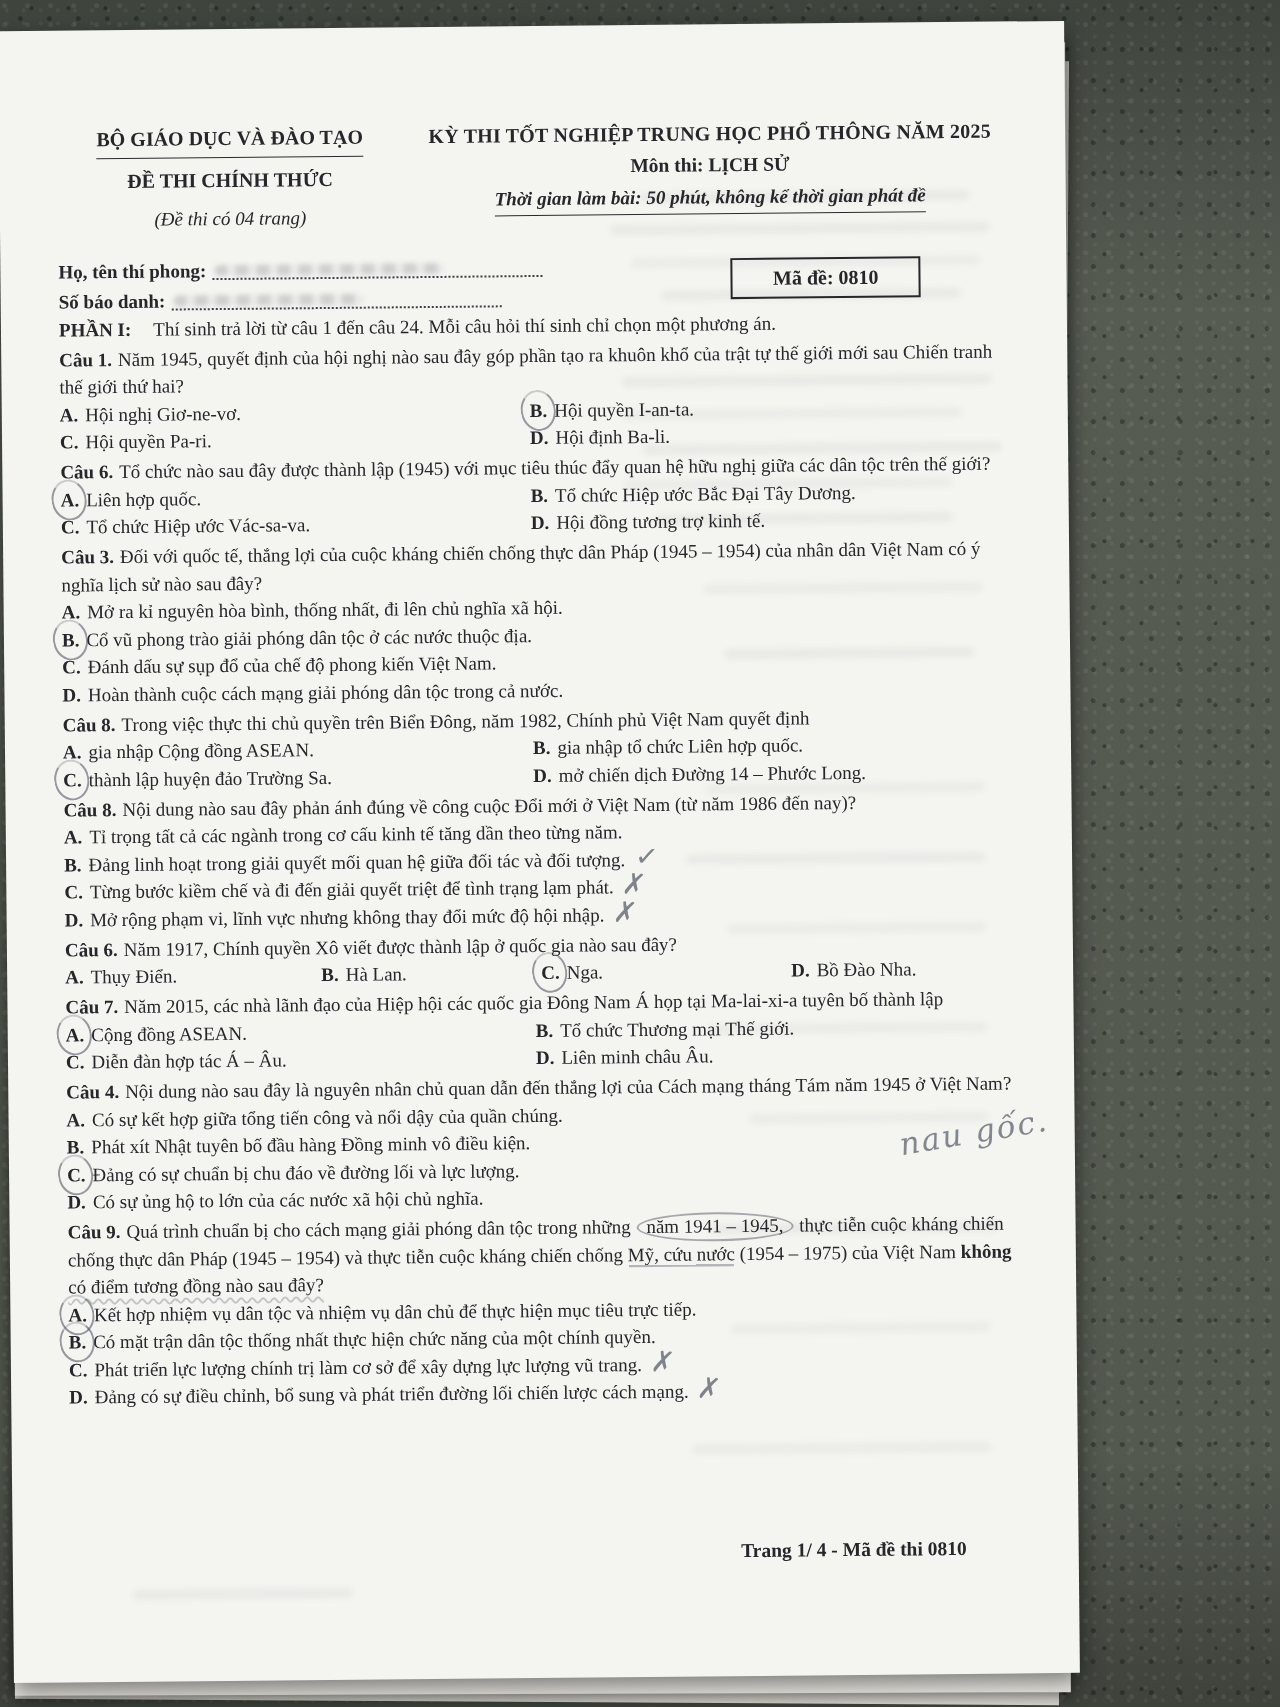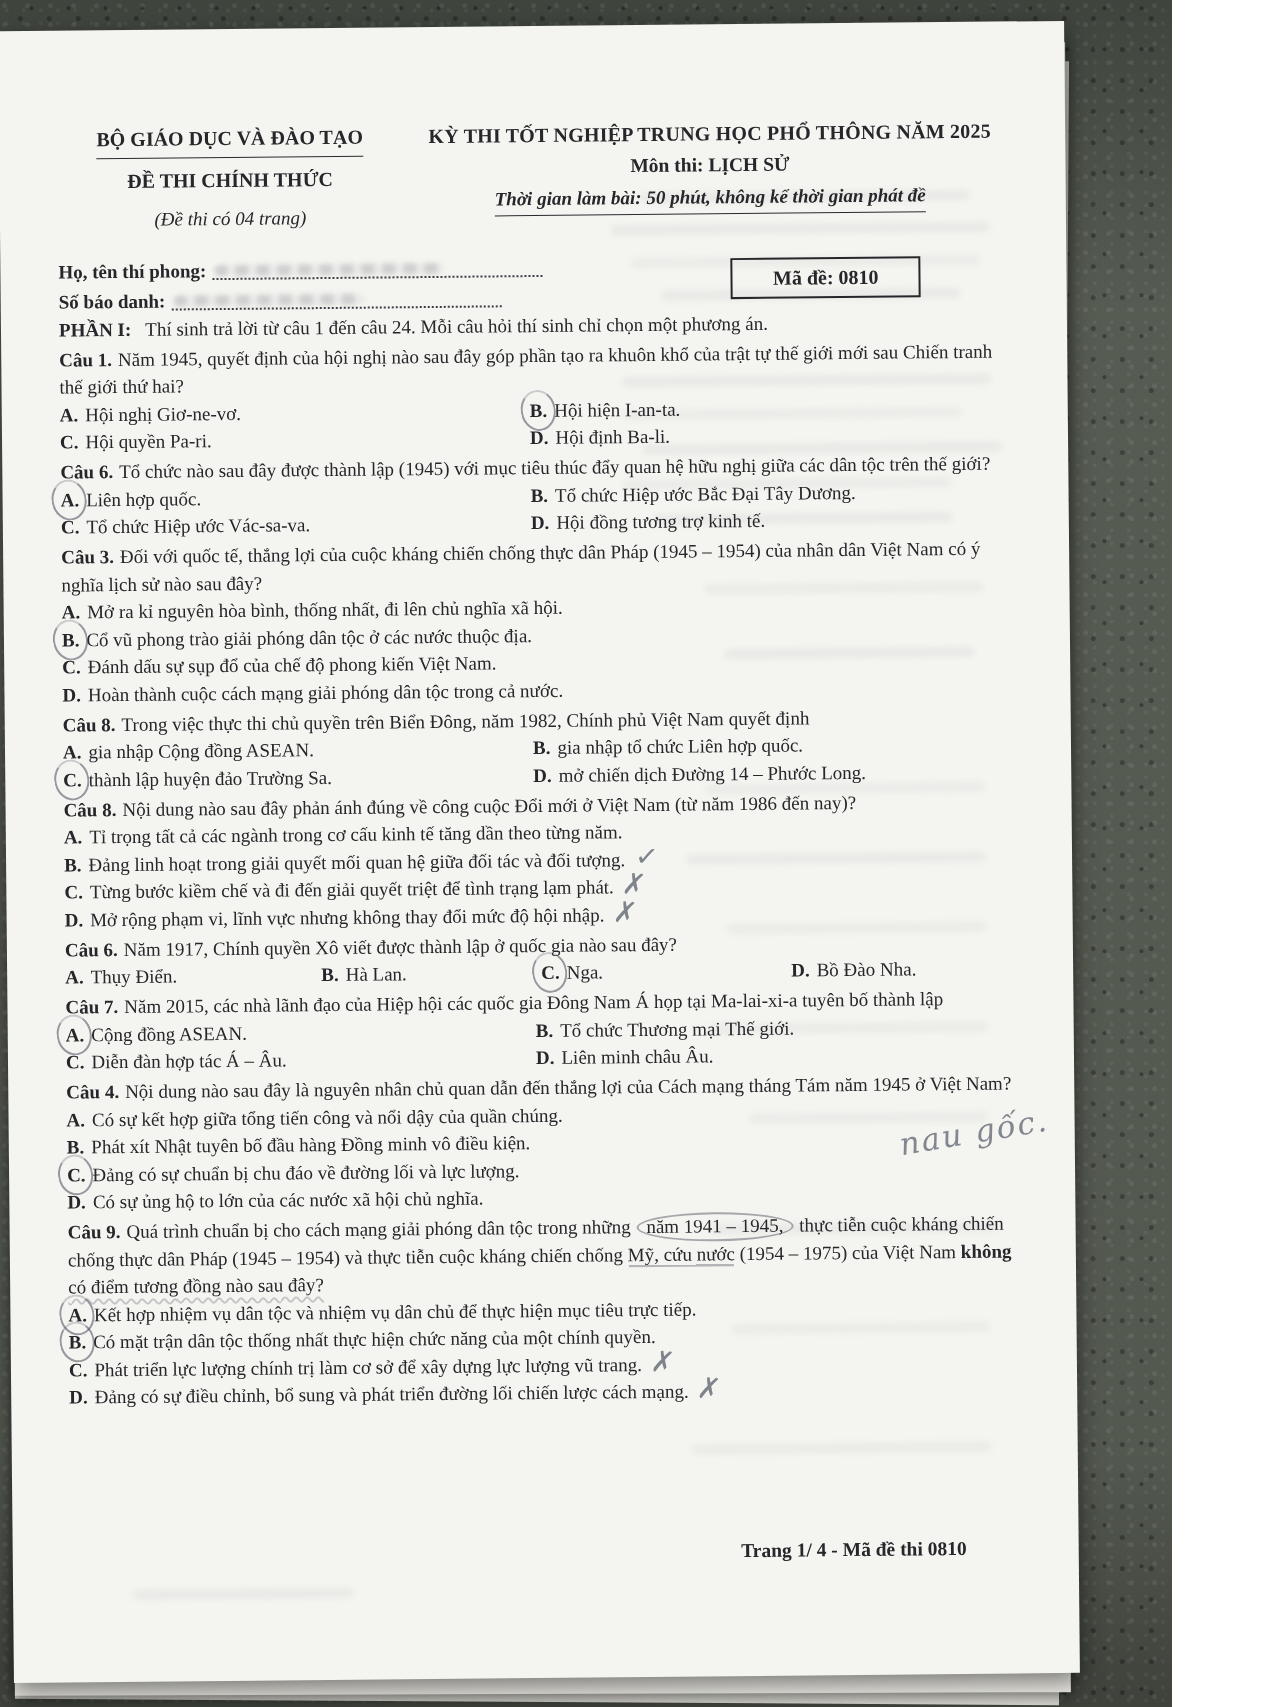--- a/index.html
+++ b/index.html
@@ -1,17 +1,17 @@
 <!DOCTYPE html>
 <html><head>
 <meta charset="utf-8">
 <style>
   html,body{margin:0;padding:0;}
   body{width:1280px;height:1707px;overflow:hidden;font-family:"Liberation Serif","DejaVu Serif",serif;}
-  .scene{position:relative;width:1172px;height:1707px;overflow:hidden;
+  .scene{position:relative;width:1280px;height:1707px;overflow:hidden;
     background-color:#51564e;
     background-image:
       radial-gradient(circle at 20% 30%, rgba(255,255,255,.07) 0 2px, transparent 3px),
       radial-gradient(circle at 70% 60%, rgba(0,0,0,.28) 0 2px, transparent 3px),
       radial-gradient(circle at 40% 80%, rgba(255,255,255,.05) 0 1.5px, transparent 2.5px),
       radial-gradient(circle at 85% 20%, rgba(0,0,0,.32) 0 1.5px, transparent 2.5px),
       linear-gradient(180deg,#3f443d 0%,#575c53 18%,#545950 85%,#3e423b 100%);
     background-size:23px 19px,29px 31px,17px 13px,37px 41px,100% 100%;}
   .sheet-under{position:absolute;background:#dddcd6;}
   .sheet-a{left:12px;top:44px;width:1056px;height:1650px;transform:rotate(-.2deg);background:#e9e8e2;box-shadow:0 4px 14px rgba(0,0,0,.4);}
@@ -34,21 +34,21 @@
   
   .cand{display:flex;align-items:flex-start;margin-top:22px;}
   .cleft{flex:1;}
   .crow{display:flex;align-items:flex-end;height:30px;font-weight:bold;}
   .dots{width:330px;border-bottom:2.6px dotted #3c3c44;margin:0 0 5px 6px;position:relative;height:16px;}
   .redact{position:absolute;left:2px;bottom:2px;height:11px;width:230px;border-radius:6px;filter:blur(2.5px);opacity:.5;
     background:repeating-linear-gradient(93deg,rgba(110,112,125,.55) 0 13px,rgba(150,152,165,.2) 13px 21px);}
   .codebox{border:2.2px solid #26262b;padding:5px 40px;font-weight:bold;font-size:20px;margin-right:88px;margin-top:8px;white-space:nowrap;}
   
   .intro{margin-top:16px;}
-  .intro b{margin-right:14px;}
+  .intro b{margin-right:22px;}
   .q{margin-top:2.5px;}
   .qline{margin:0;}
   .qnum{font-weight:bold;margin-right:6px;}
   .opts{margin:0;}
   .opts.two{display:grid;grid-template-columns:470px 1fr;}
   .opts.four{display:grid;grid-template-columns:256px 220px 250px 1fr;}
   .opt{display:flex;align-items:baseline;}
   .lbl{font-weight:bold;margin-right:7px;position:relative;flex:none;}
   .txt{}
   
@@ -135,21 +135,21 @@
 
       <div class="q">
         <p class="qline"><b class="qnum">Câu 1.</b><span>Năm 1945, quyết định của hội nghị nào sau đây góp phần tạo ra khuôn khổ của trật tự thế giới mới sau Chiến tranh thế giới thứ hai?</span></p>
         <div class="opts two">
           <div class="opt">
               <span class="lbl">A.</span>
               <span class="txt">Hội nghị Giơ-ne-vơ.</span>
             </div>
           <div class="opt m-circle">
               <span class="lbl">B.</span>
-              <span class="txt">Hội hiện I-an-ta.</span>
+              <span class="txt">Hội quyền I-an-ta.</span>
             </div>
           <div class="opt">
               <span class="lbl">C.</span>
               <span class="txt">Hội quyền Pa-ri.</span>
             </div>
           <div class="opt">
               <span class="lbl">D.</span>
               <span class="txt">Hội định Ba-li.</span>
             </div>
         </div>

